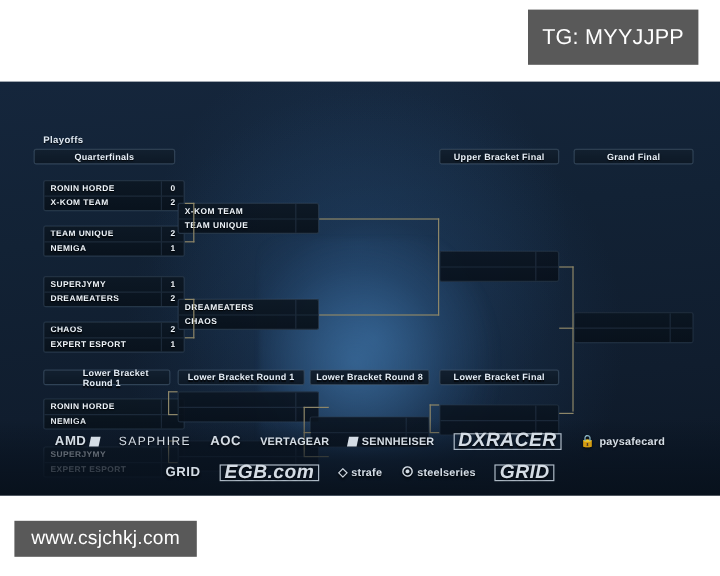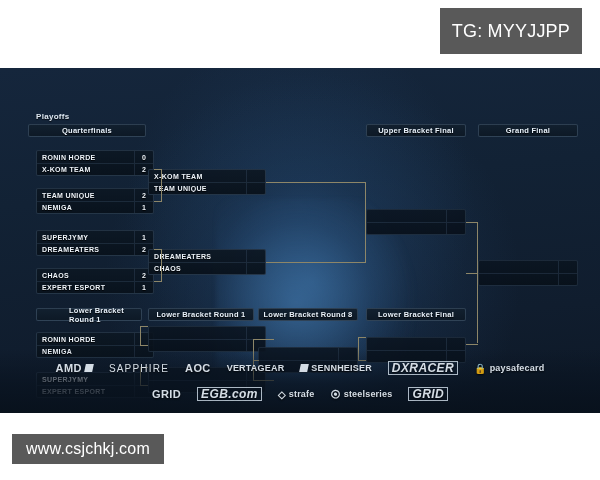--- a/index.html
+++ b/index.html
@@ -183,21 +183,21 @@
     align-items: center;
     gap: 3px;
     text-shadow: 0 1px 2px rgba(0,0,0,.85);
   }
   .sponsor.small { font-size: 9px; letter-spacing: .2px; }
   .sponsor.thin { font-weight: normal; letter-spacing: 1.2px; font-size: 10px; }
   .sponsor.boxed {
     border: 1px solid rgba(215,228,240,.85);
     padding: 0 3px;
     font-style: italic;
-    font-size: 12px;
+    font-size: 16px;
     line-height: 12px;
   }
   .glyph {
     display: inline-block;
     color: #e4ecf4;
     font-size: 10px;
   }
   .sq {
     display: inline-block;
     width: 8px; height: 8px;

